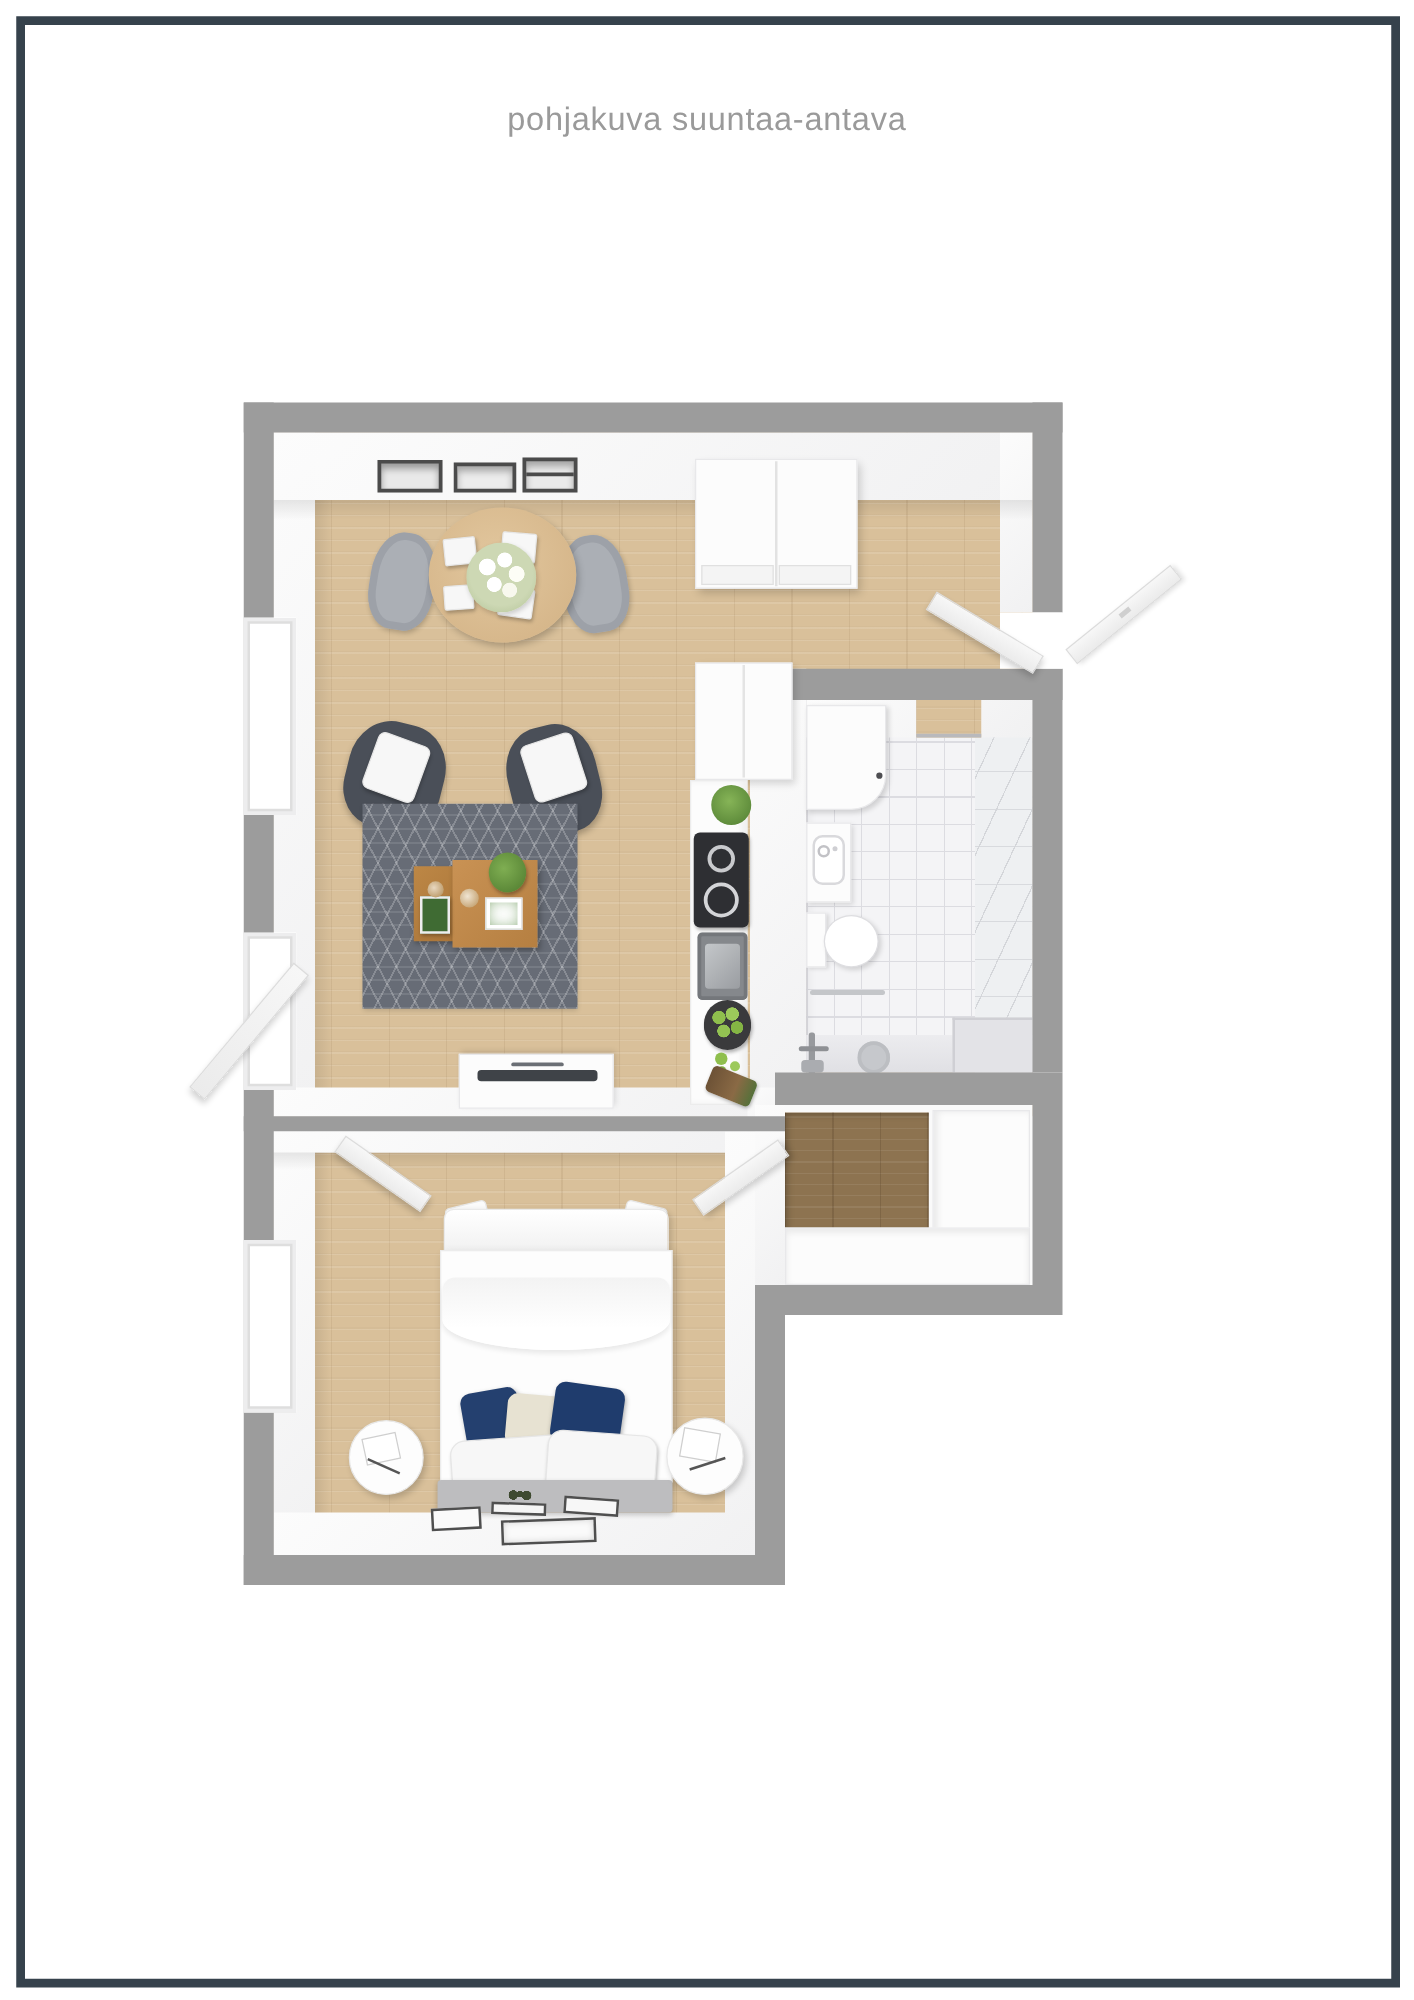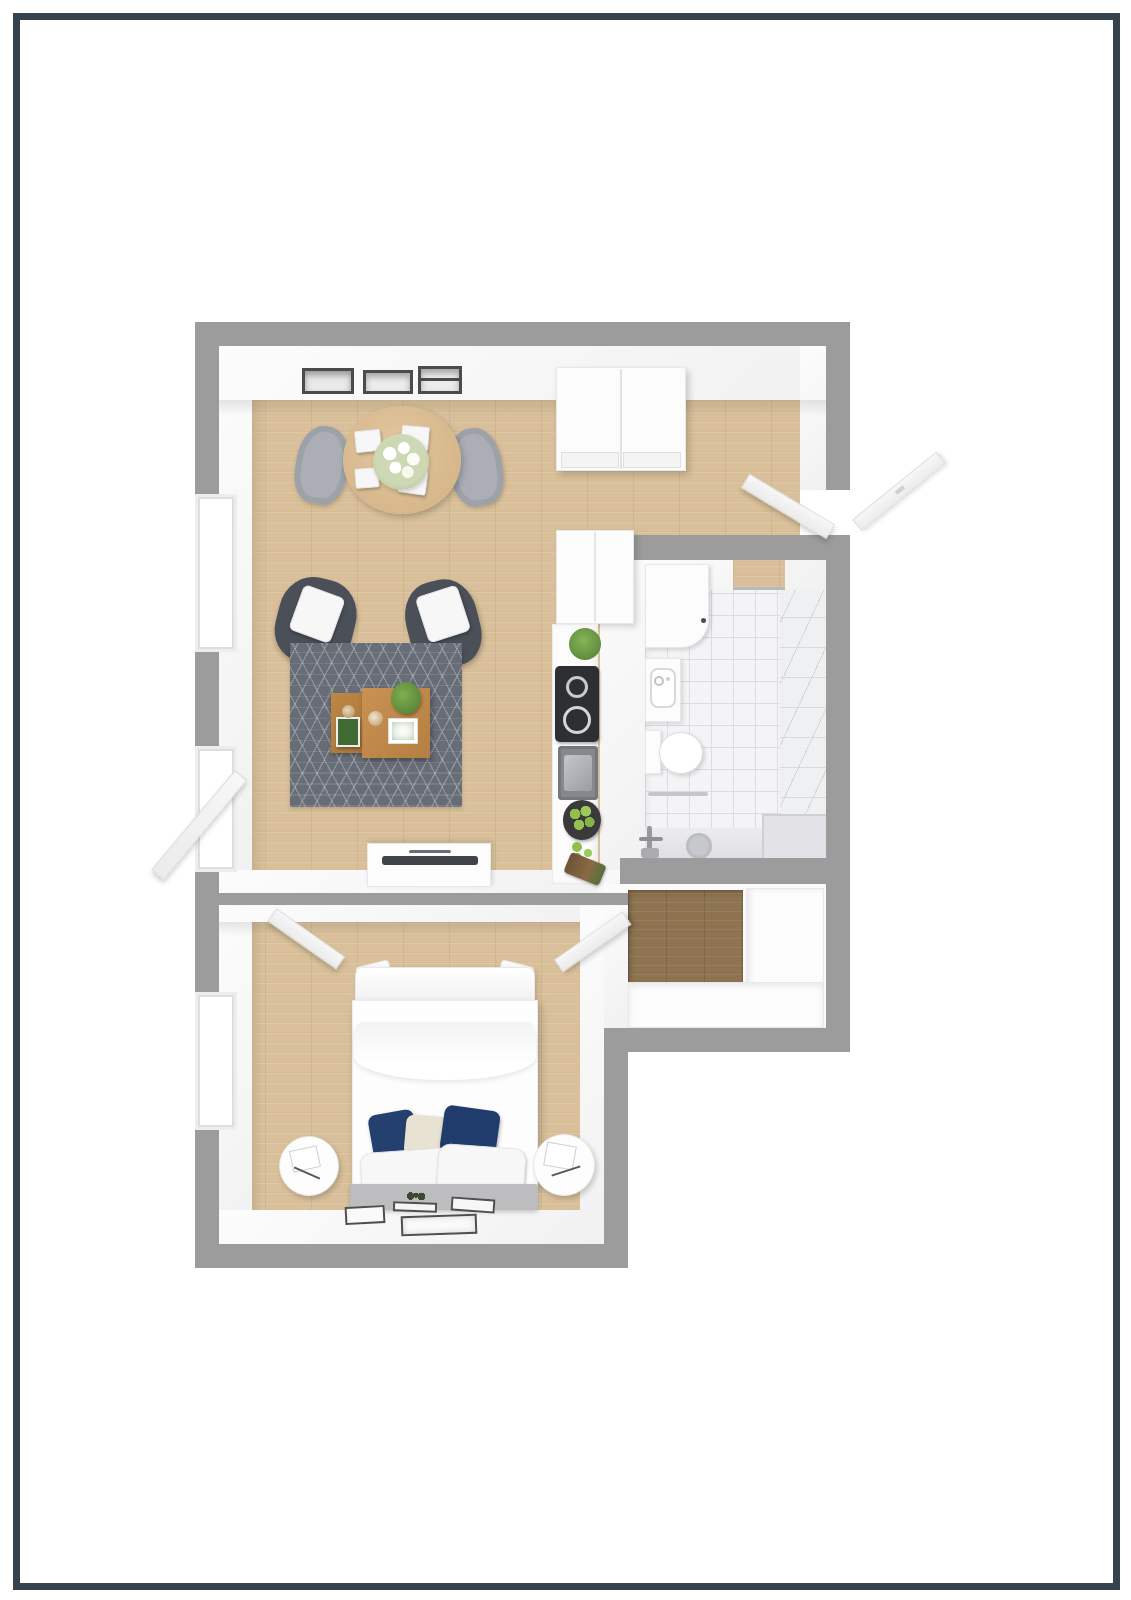--- a/index.html
+++ b/index.html
@@ -42,20 +42,21 @@
              box-sizing:border-box;box-shadow:2px 3px 5px rgba(0,0,0,.18);}
   .win{background:#ffffff;box-shadow:inset 0 0 0 3px #ededee, inset 0 0 0 5px #dedede;}
   .shadowT{background:linear-gradient(180deg,rgba(0,0,0,.09),transparent);}
   .shadowL{background:linear-gradient(90deg,rgba(0,0,0,.08),transparent);}
 </style>
 </head>
 <body>
 
 <div class="canvas">
   <div class="frame"></div>
+  <div class="title">pohjakuva suuntaa-antava</div>
 
   <div class="plan">
 
     <div class="a wood" style="left:24px;top:24px;width:607px;height:547px;"></div>
     <div class="a wood" style="left:24px;top:600px;width:361px;height:322px;"></div>
 
     <div class="a face" style="left:24px;top:24px;width:607px;height:54px;"></div>
     <div class="a face" style="left:24px;top:24px;width:33px;height:547px;"></div>
     <div class="a face" style="left:605px;top:24px;width:26px;height:144px;"></div>
     <div class="a face" style="left:24px;top:548px;width:385px;height:23px;"></div>

